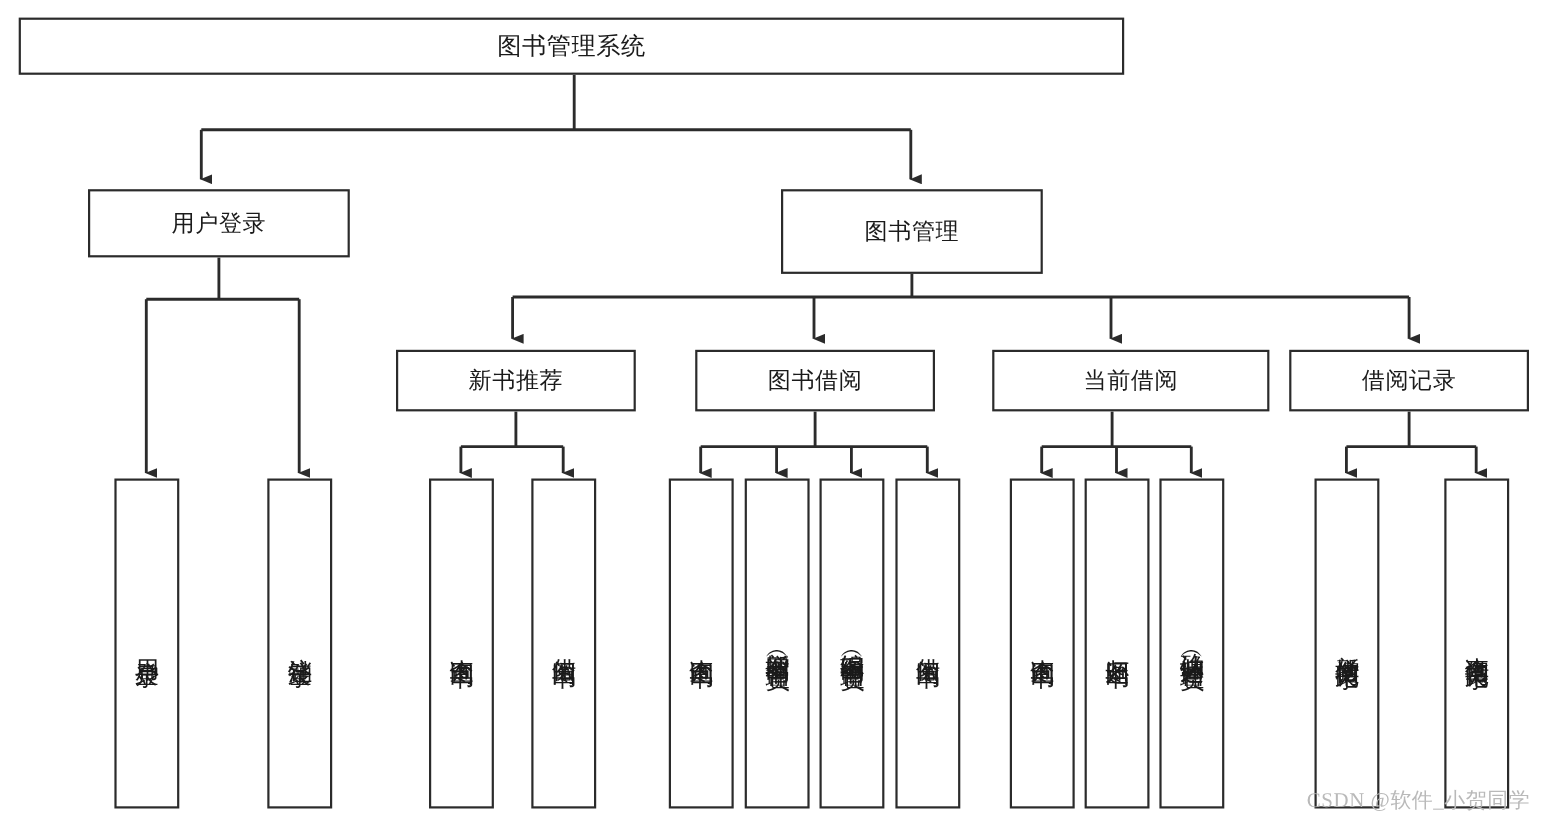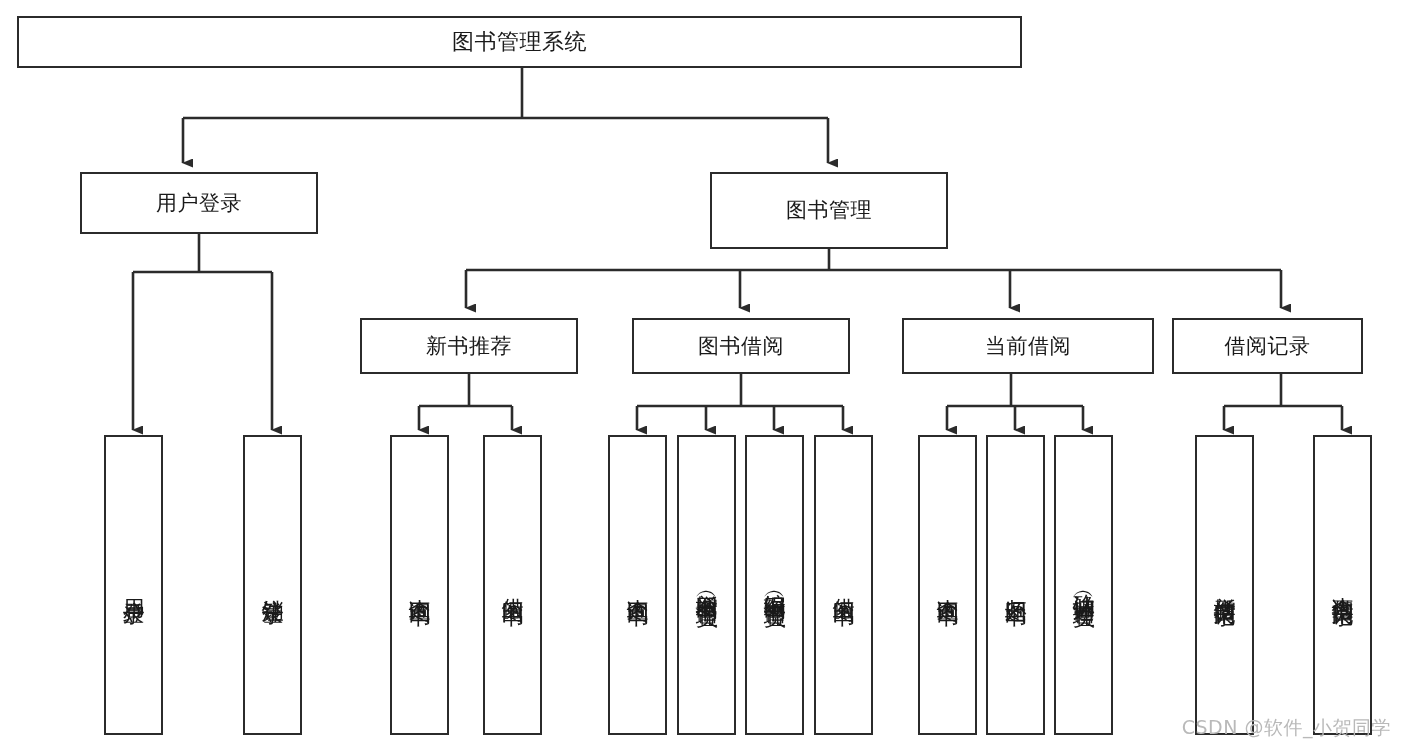--- a/index.html
+++ b/index.html
@@ -10,20 +10,21 @@
   }
   body {
     font-family: "DejaVu Sans", "Liberation Sans", sans-serif;
   }
   #diagram-root {
     position: relative;
     width: 1405px;
     height: 747px;
     background: #ffffff;
     overflow: hidden;
+    font-family: Liberation Serif, serif;
   }
   #diagram-svg {
     position: absolute;
     left: 0;
     top: 0;
     width: 1405px;
     height: 747px;
   }
   .node {
     position: absolute;
@@ -143,21 +144,21 @@
 
   <div class="node h" style="left:632px; top:318px; width:218px; height:56px;">
     <span class="label">图书借阅</span>
   </div>
   <div class="node h" style="left:360px; top:318px; width:218px; height:56px;">
     <span class="label">新书推荐</span>
   </div>
   <div class="node h" style="left:902px; top:318px; width:252px; height:56px;">
     <span class="label">当前借阅</span>
   </div>
-  <div class="node h" style="left:1172px; top:318px; width:191px; height:56px;">
+  <div class="node h" style="left:1172px; top:318px; width:218px; height:56px;">
     <span class="label">借阅记录</span>
   </div>
 
   <div class="node v" style="left:104px; top:435px; width:59px; height:300px;">
     <span class="label">用户登录</span>
   </div>
   <div class="node v" style="left:243px; top:435px; width:59px; height:300px;">
     <span class="label">注销登录</span>
   </div>
 

